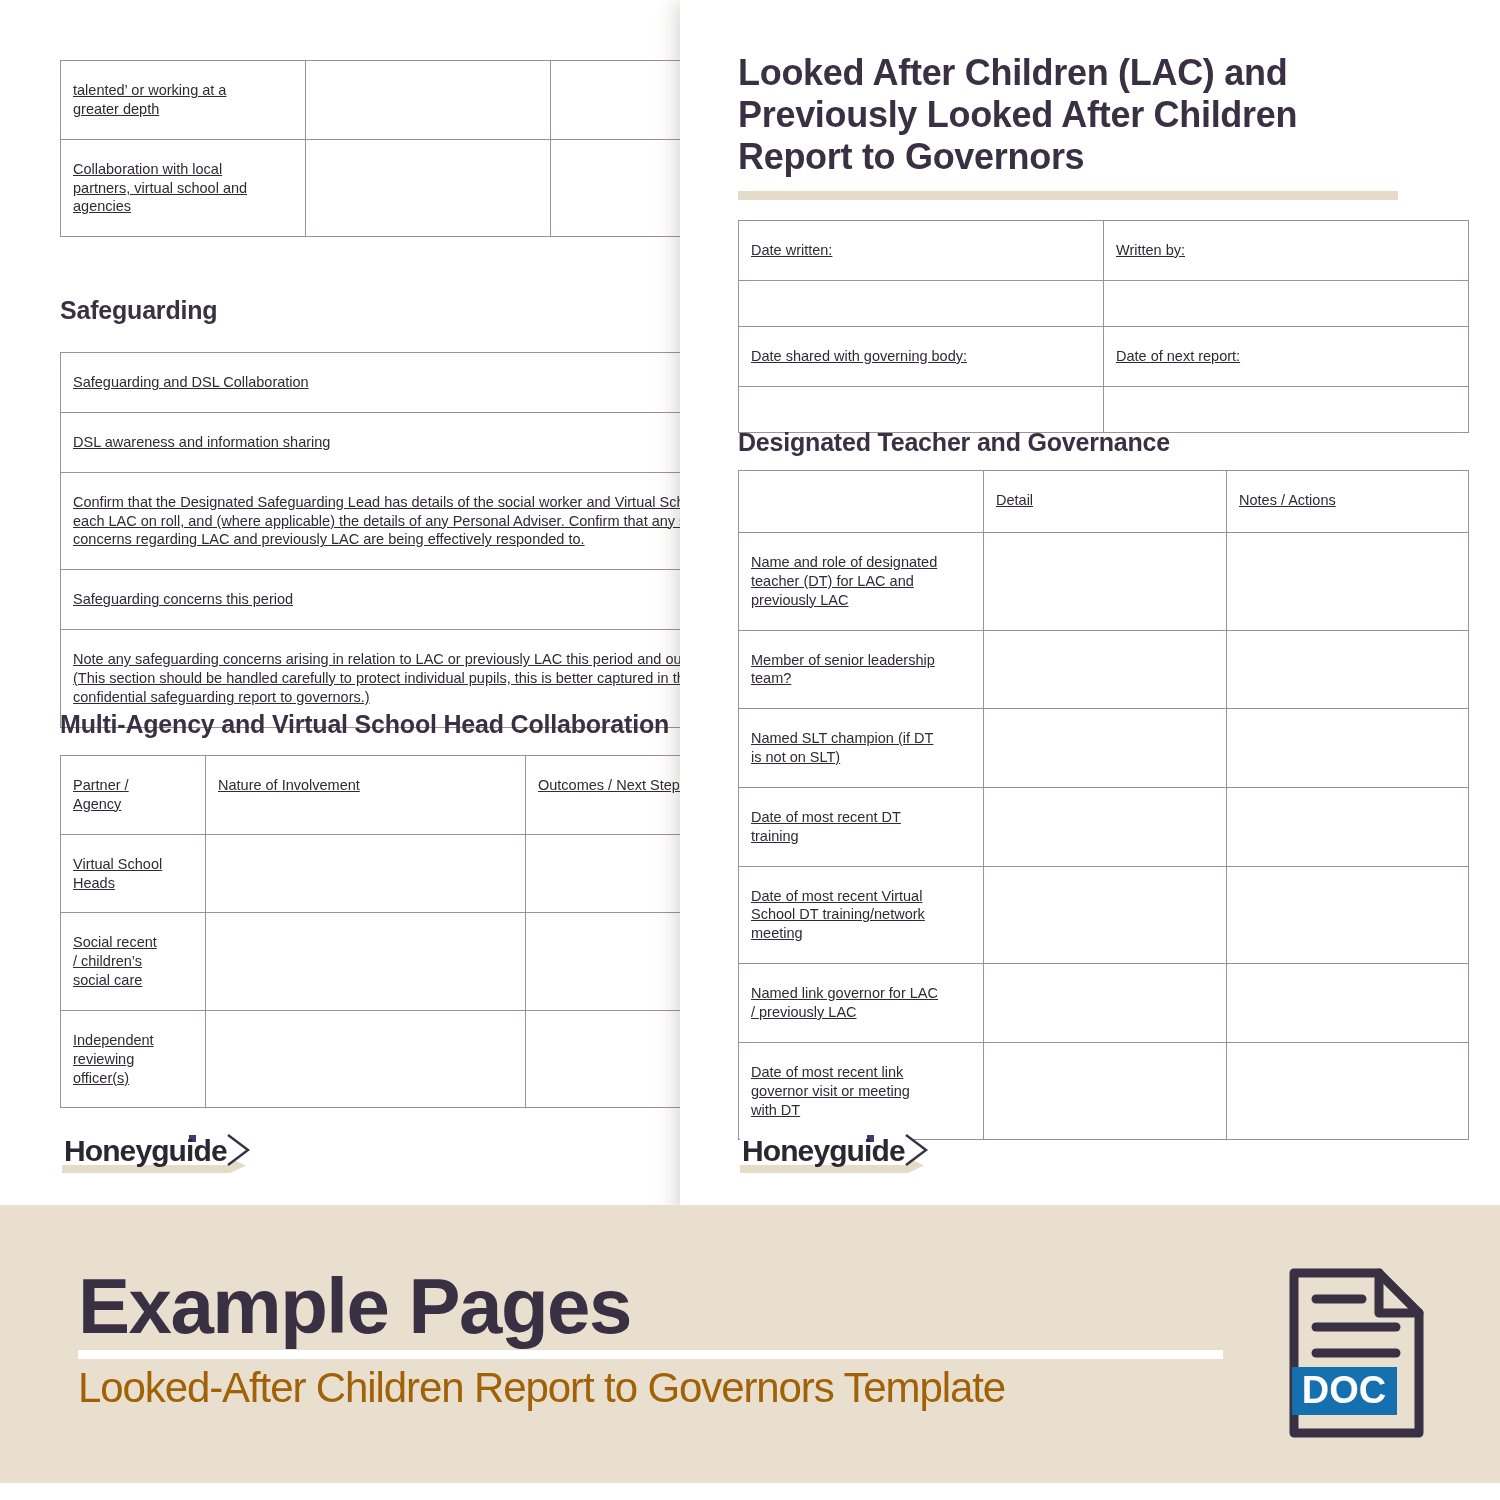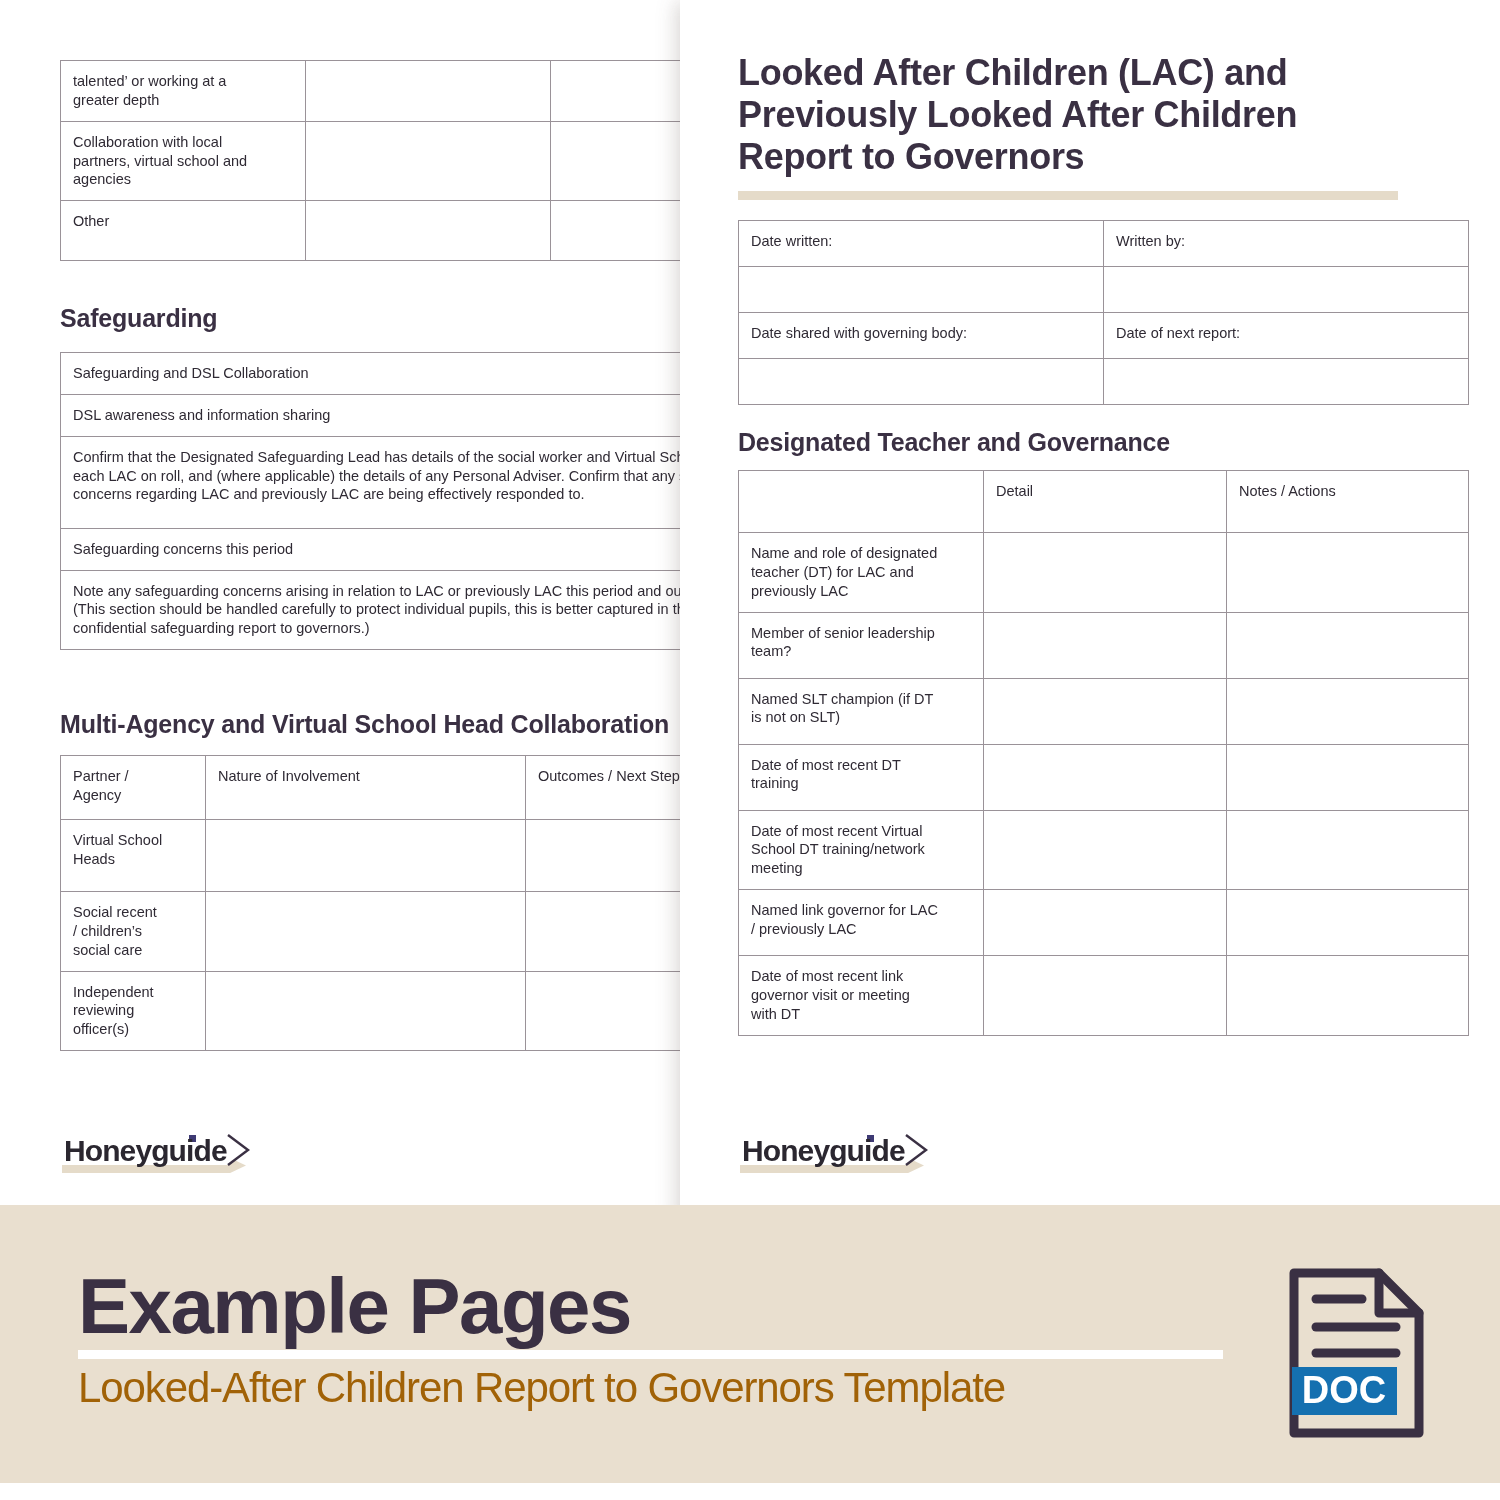--- a/index.html
+++ b/index.html
@@ -75,40 +75,41 @@
   
   table.doc-table {
     border-collapse: collapse;
     width: 100%;
     table-layout: fixed;
   }
   table.doc-table td,
   table.doc-table th {
     border: 1px solid #9a9298;
     vertical-align: top;
-    padding: 11px 12px;
+    padding: 20px 12px;
     font-size: 14.5px;
     line-height: 1.30;
     color: #2F2A34;
     background: #ffffff;
     text-align: left;
     font-weight: normal;
+    text-decoration: underline;
   }
   td.cream      { background: #F8F0E9; margin-top: 39px; }
   td.cream-lbl  { background: #F8F0E9; font-weight: bold; }
   td.tan        { background: #E5DBC9; font-weight: bold; }
   td.blank      { background: #ffffff; }
   td.hint       { color: #23A5C0; font-weight: bold; background:#ffffff; }
   .teal-text    { color: #23A5C0; font-weight: bold; }
 
   
   #lp-top-table { position: absolute; left: 60px; top: 60px; width: 720px; }
   #lp-top-table td { height: 60px; }
 
-  #lp-sg-heading { position: absolute; left: 60px; top: 304px; }
+  #lp-sg-heading { position: absolute; left: 60px; top: 296px; }
   #lp-sg-table   { position: absolute; left: 60px; top: 352px; width: 720px; }
 
   #lp-ma-heading { position: absolute; left: 60px; top: 710px; }
   #lp-ma-table   { position: absolute; left: 60px; top: 755px; width: 720px; }
 
   #lp-logo { position: absolute; left: 60px; top: 1131px; }
 
   
   #rp-title   { position: absolute; left: 58px; top: 52px;  width: 660px; }
   #rp-meta    { position: absolute; left: 58px; top: 220px; width: 730px; }
@@ -186,25 +187,20 @@
           <tr>
             <td class="cream-lbl" style="white-space:pre-line">talented’ or working at a
 greater depth</td>
             <td class="blank"></td>
             <td class="blank"></td>
           </tr>
           <tr>
             <td class="cream-lbl" style="white-space:pre-line">Collaboration with local
 partners, virtual school and
 agencies</td>
-            <td class="blank"></td>
-            <td class="blank"></td>
-          </tr>
-          <tr>
-            <td class="cream-lbl teal-text" style="white-space:pre-line">Other</td>
             <td class="blank"></td>
             <td class="blank"></td>
           </tr>
         </tbody>
       </table>
 
       <div class="doc-h2" id="lp-sg-heading">Safeguarding</div>
 
       <table class="doc-table" id="lp-sg-table">
         <colgroup>

